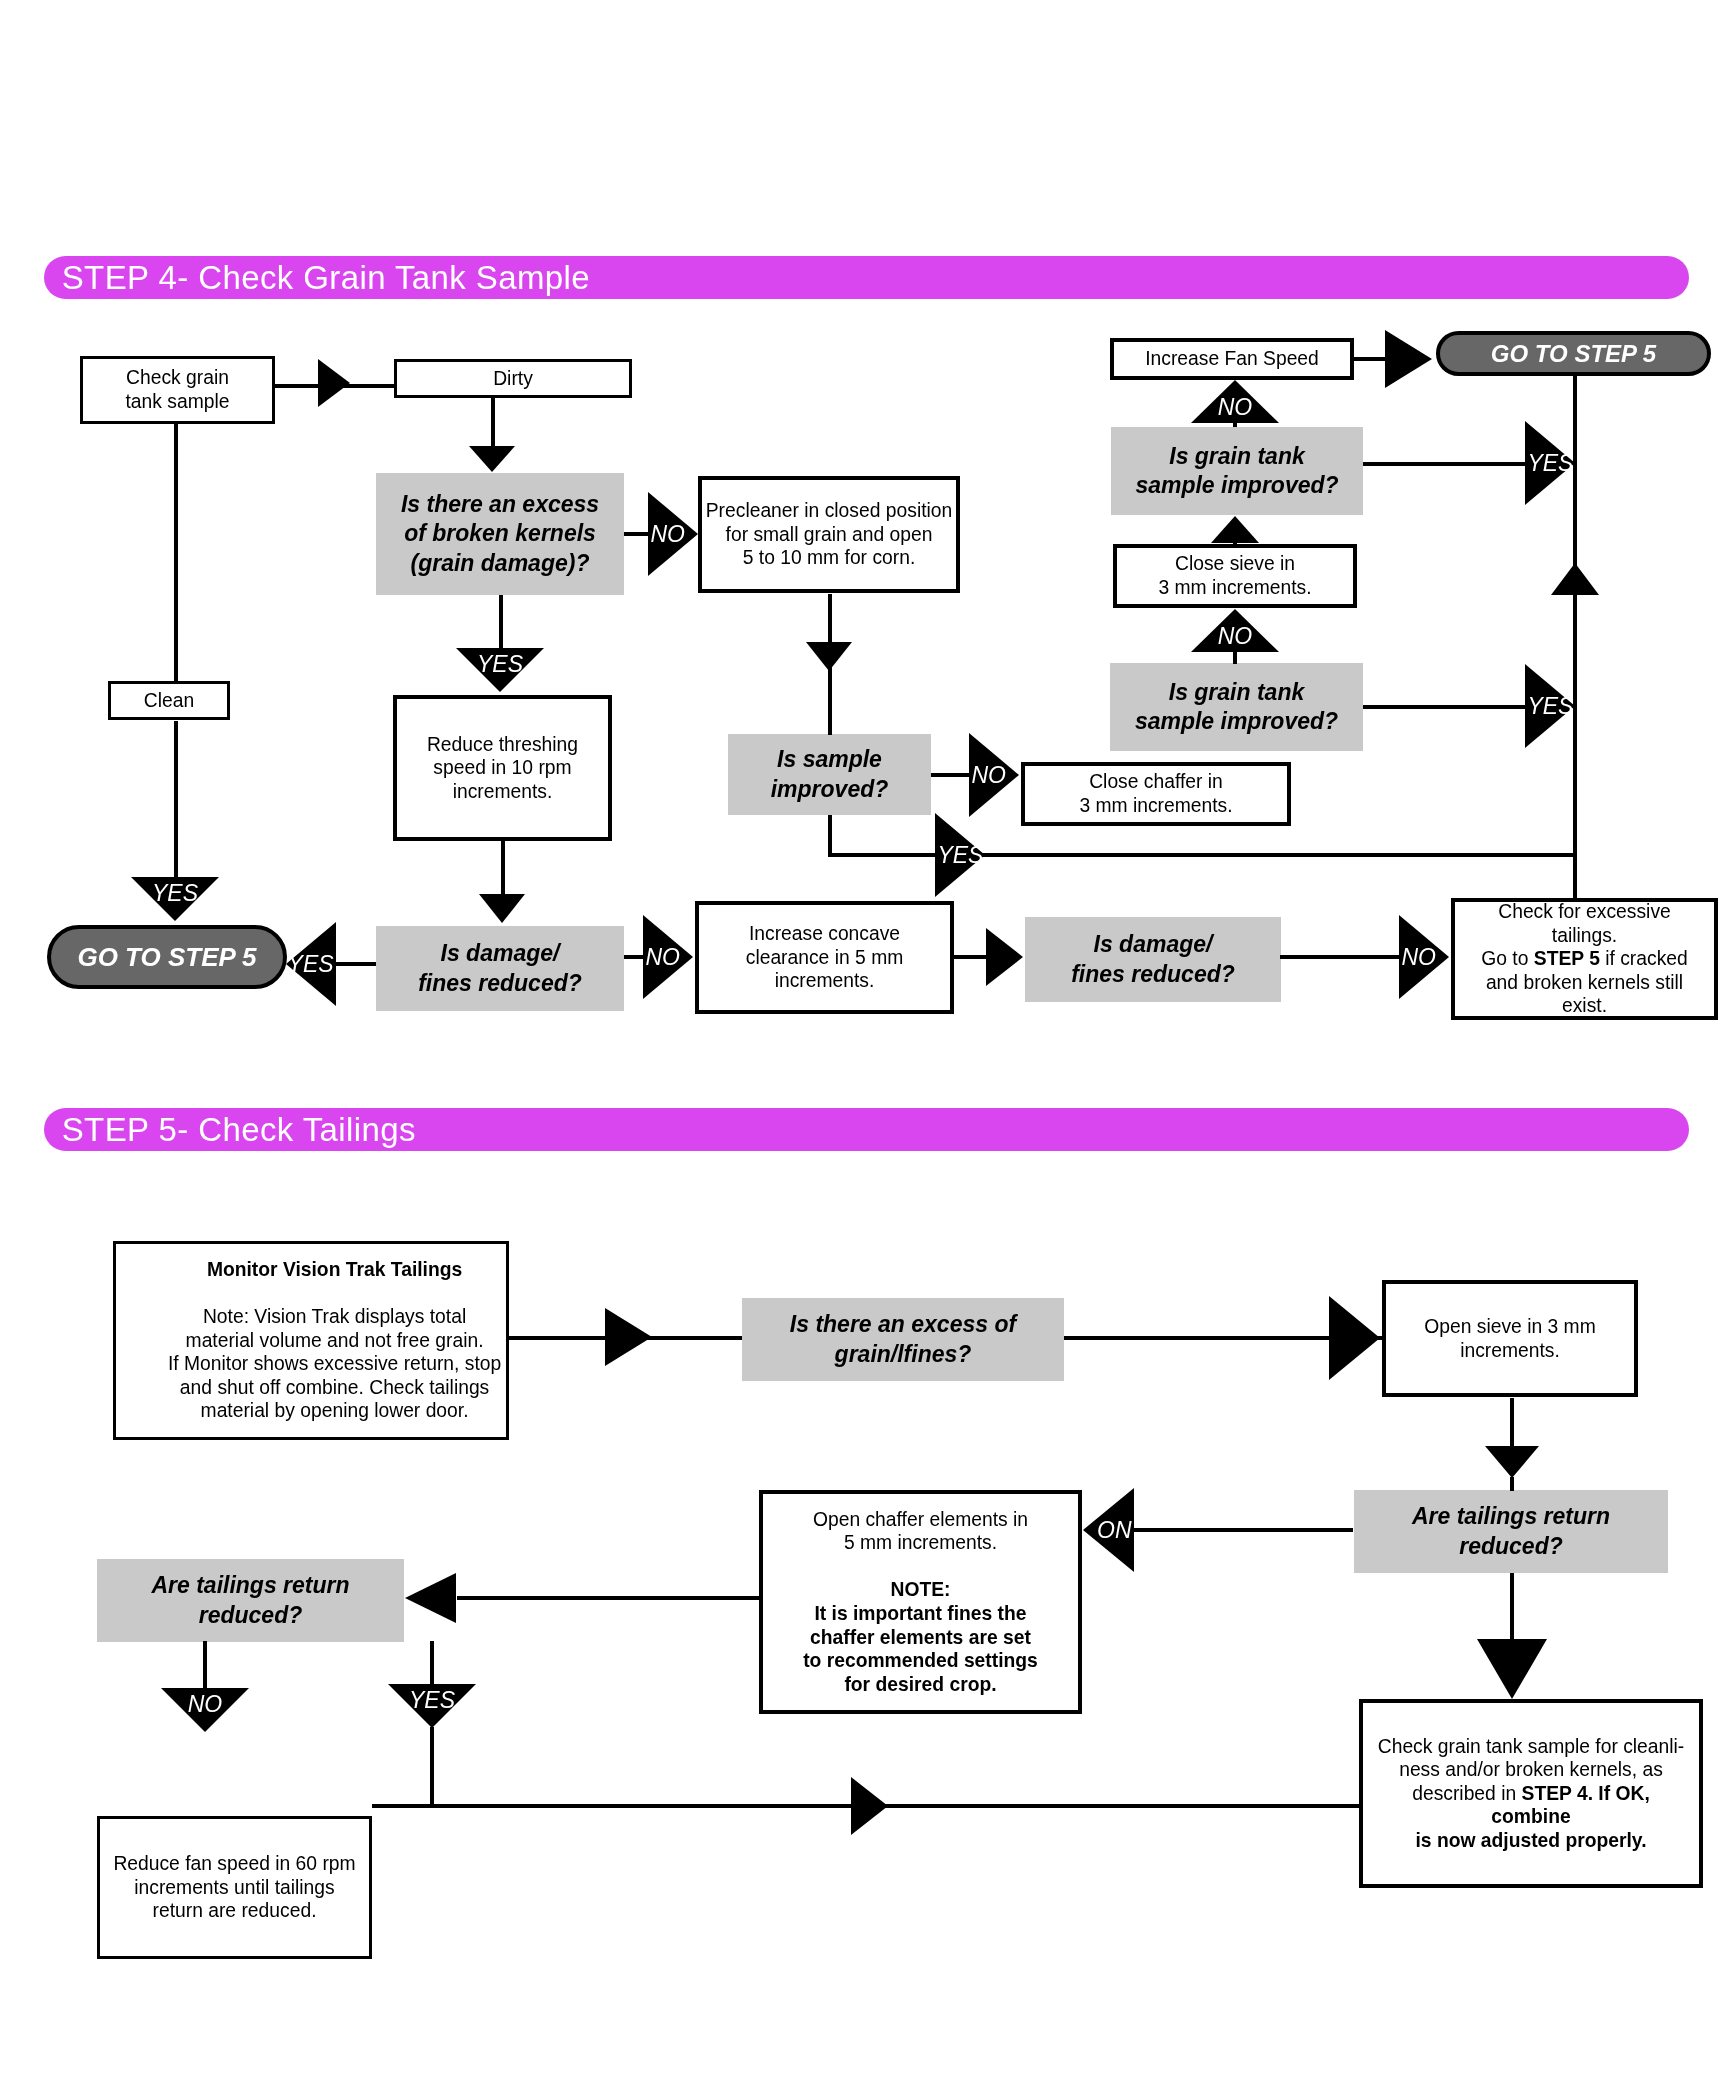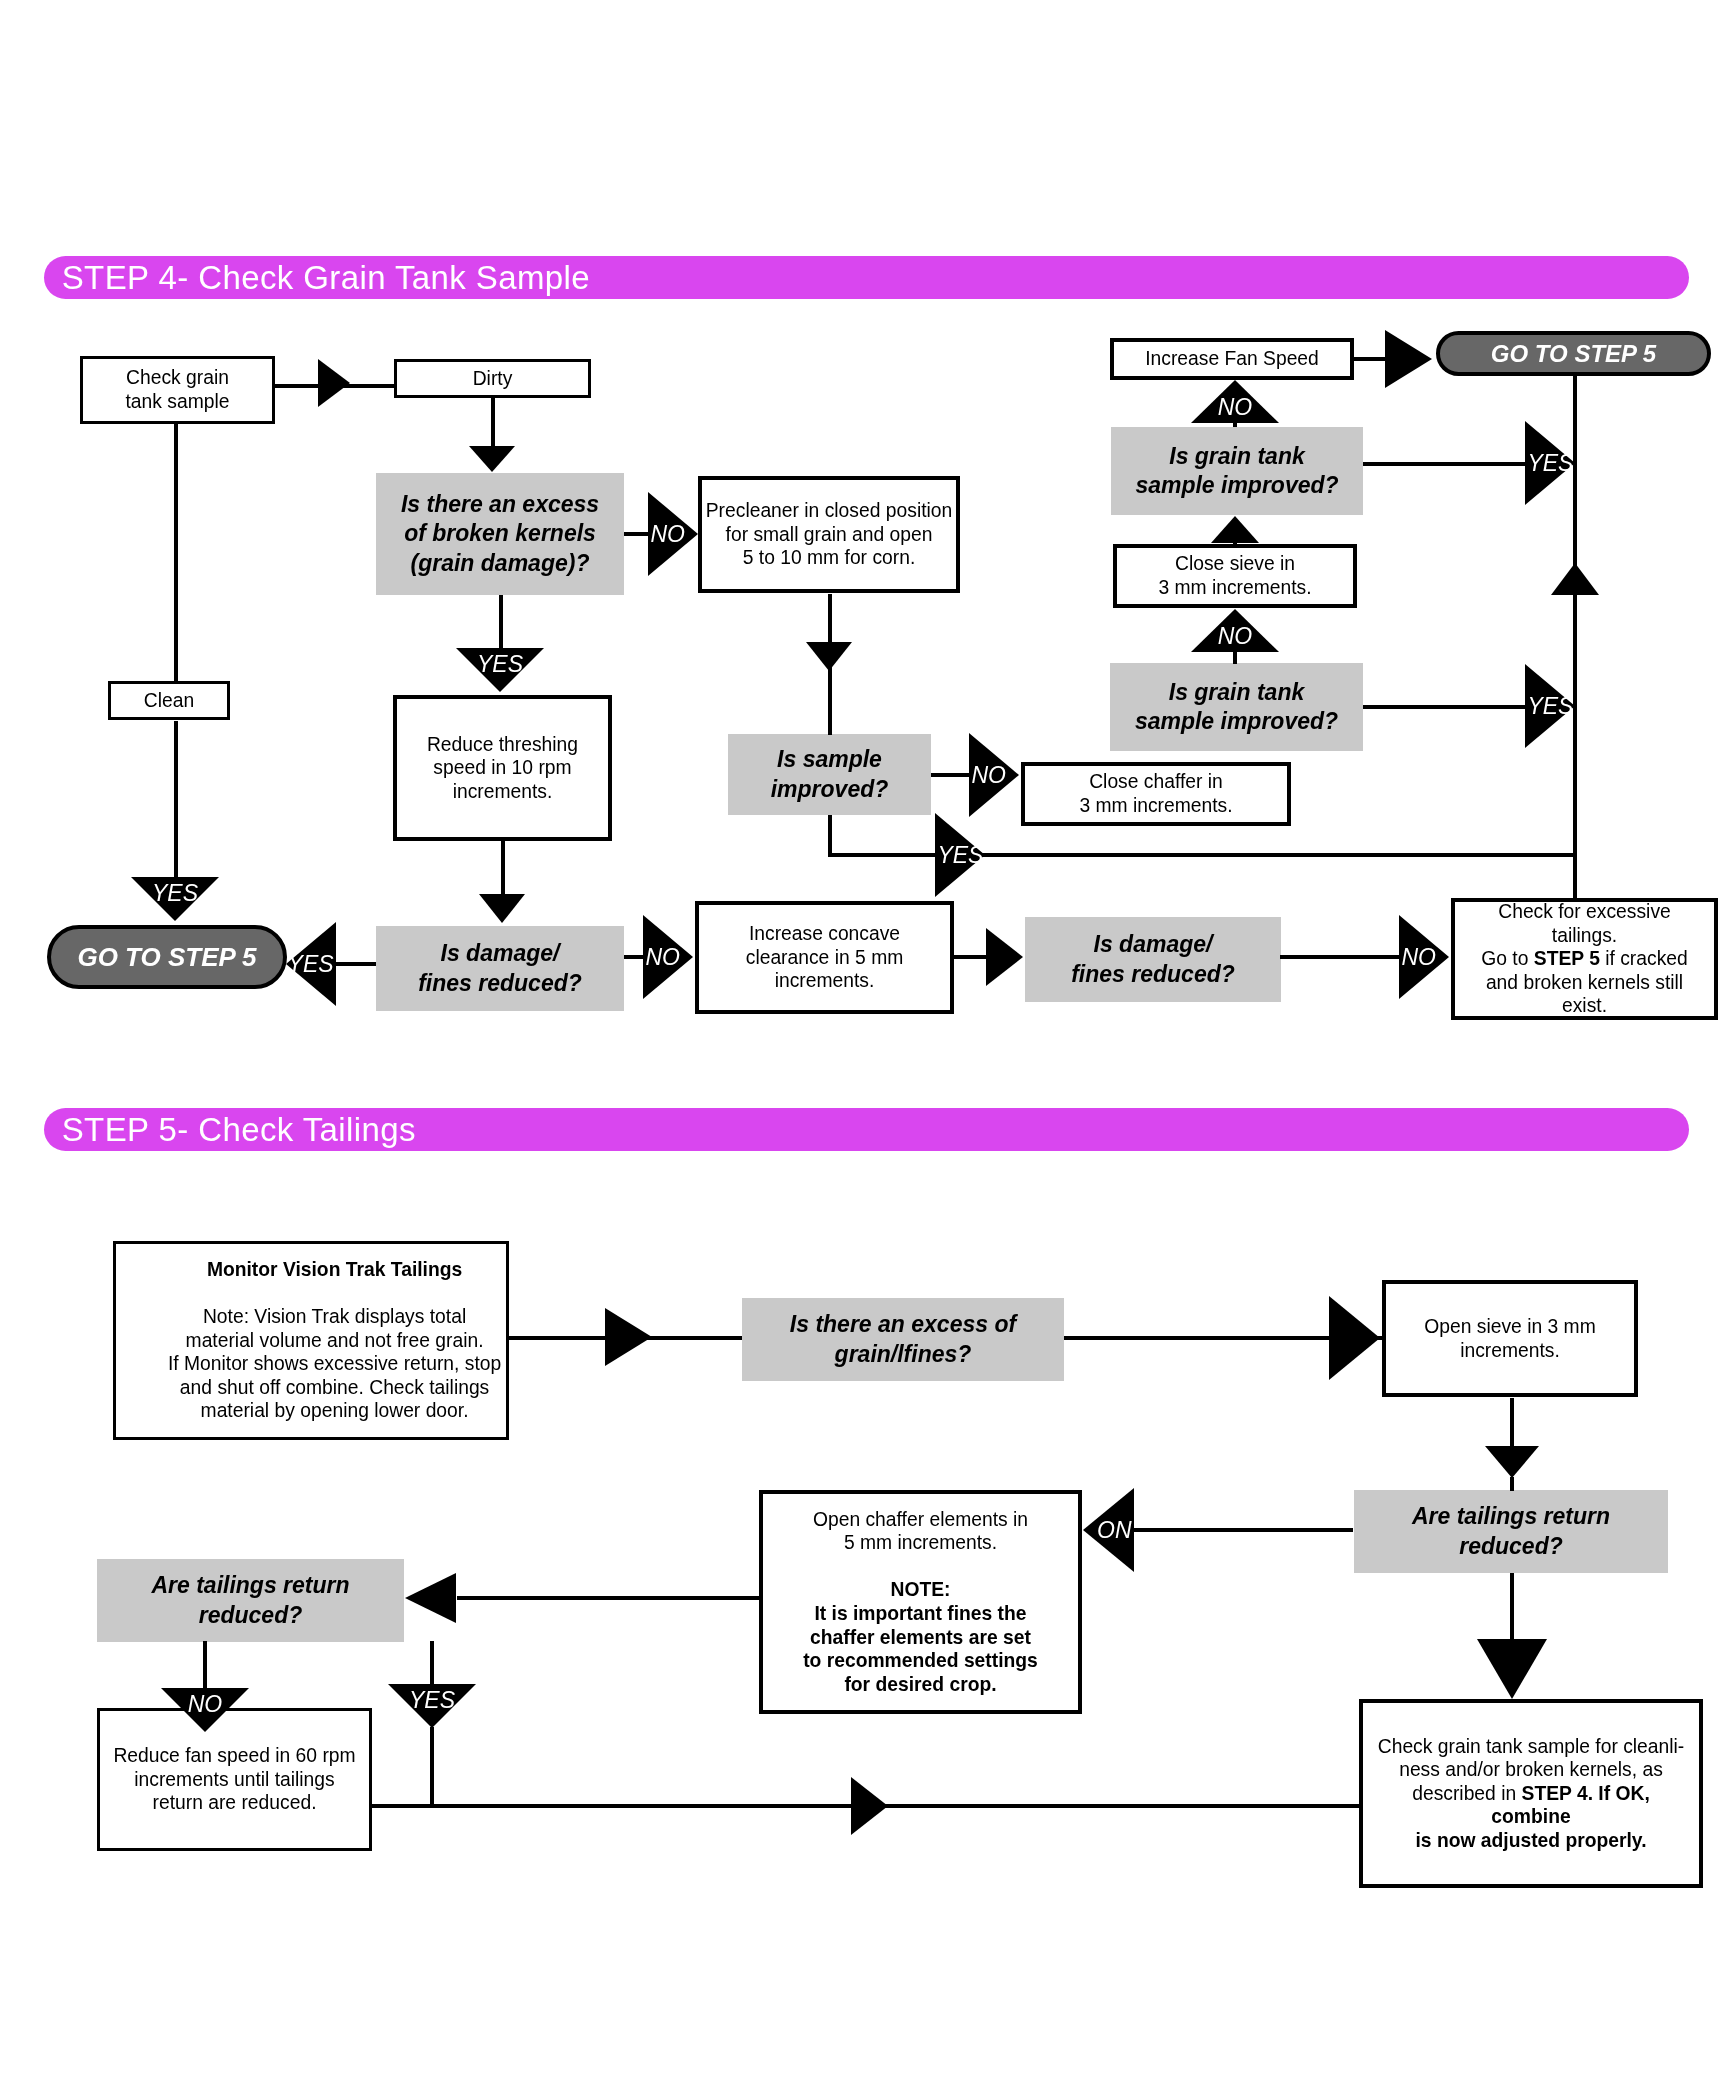--- a/index.html
+++ b/index.html
@@ -32,21 +32,21 @@
 </style>
 </head>
 <body>
 
 <div id="canvas">
 
   <div class="hdr" style="left:44px;top:256px;width:1645px;height:43px;">STEP 4- Check Grain Tank Sample</div>
 
   <div class="box" style="left:80px;top:356px;width:195px;height:68px;">Check grain
 tank sample</div>
-  <div class="box" style="left:394px;top:359px;width:197px;height:39px;">Dirty</div>
+  <div class="box" style="left:394px;top:359px;width:238px;height:39px;">Dirty</div>
   <div class="decision" style="left:376px;top:473px;width:248px;height:122px;">Is there an excess
 of broken kernels
 (grain damage)?</div>
   <div class="box b6" style="left:698px;top:476px;width:262px;height:117px;">Precleaner in closed position
 for small grain and open
 5 to 10 mm for corn.</div>
   <div class="decision" style="left:728px;top:734px;width:203px;height:81px;">Is sample
 improved?</div>
   <div class="box b5" style="left:1021px;top:762px;width:270px;height:64px;">Close chaffer in
 3 mm increments.</div>
@@ -197,21 +197,21 @@
       <span class="blk">Open chaffer elements in
 5 mm increments.</span>
       <span class="blk bold">NOTE:
 It is important fines the
 chaffer elements are set
 to recommended settings
 for desired crop.</span>
     </span>
   </div>
   <div class="decision" style="left:97px;top:1559px;width:307px;height:83px;">Are tailings return reduced?</div>
-  <div class="box" style="left:97px;top:1708px;width:275px;height:143px;">Reduce fan speed in 60 rpm
+  <div class="box" style="left:97px;top:1816px;width:275px;height:143px;">Reduce fan speed in 60 rpm
 increments until tailings
 return are reduced.</div>
   <div class="box b5" style="left:1359px;top:1699px;width:344px;height:189px;padding:0 8px;">
     <span style="white-space:pre-line;"><span>Check grain tank sample for cleanli-
 ness and/or broken kernels, as
 described in </span><span class="bold">STEP 4. If OK, combine
 is now adjusted properly.</span></span>
   </div>
 
   <div class="ln" style="left:508px;top:1336px;width:234px;height:4px;"></div>

